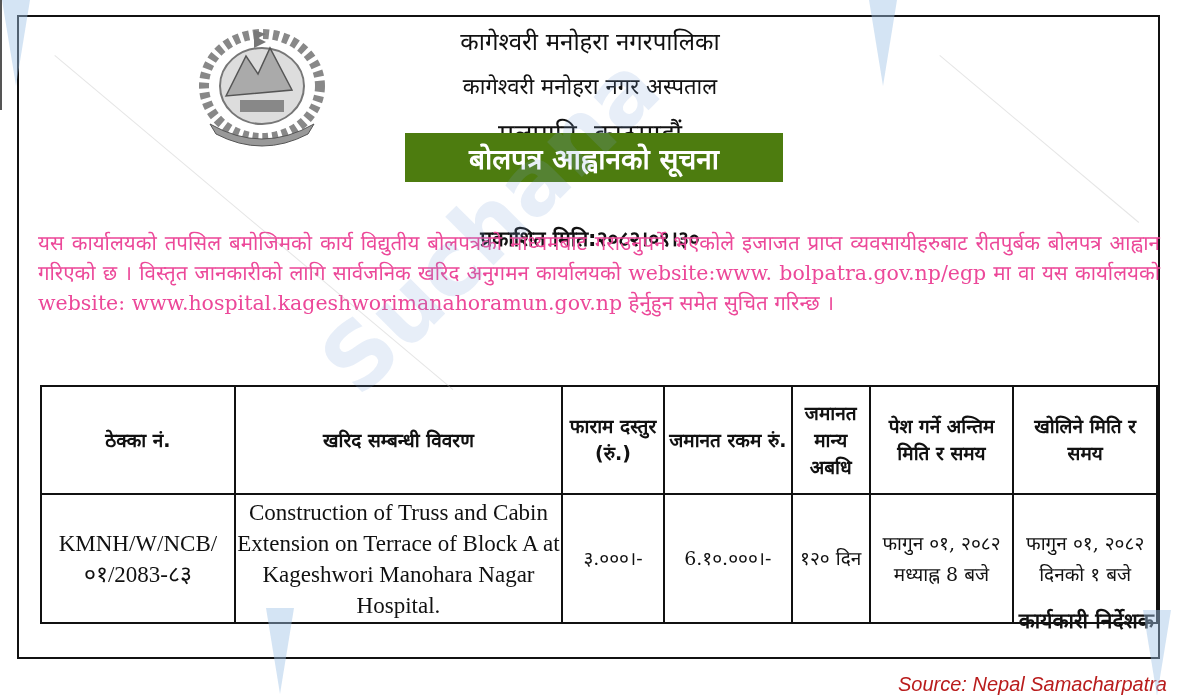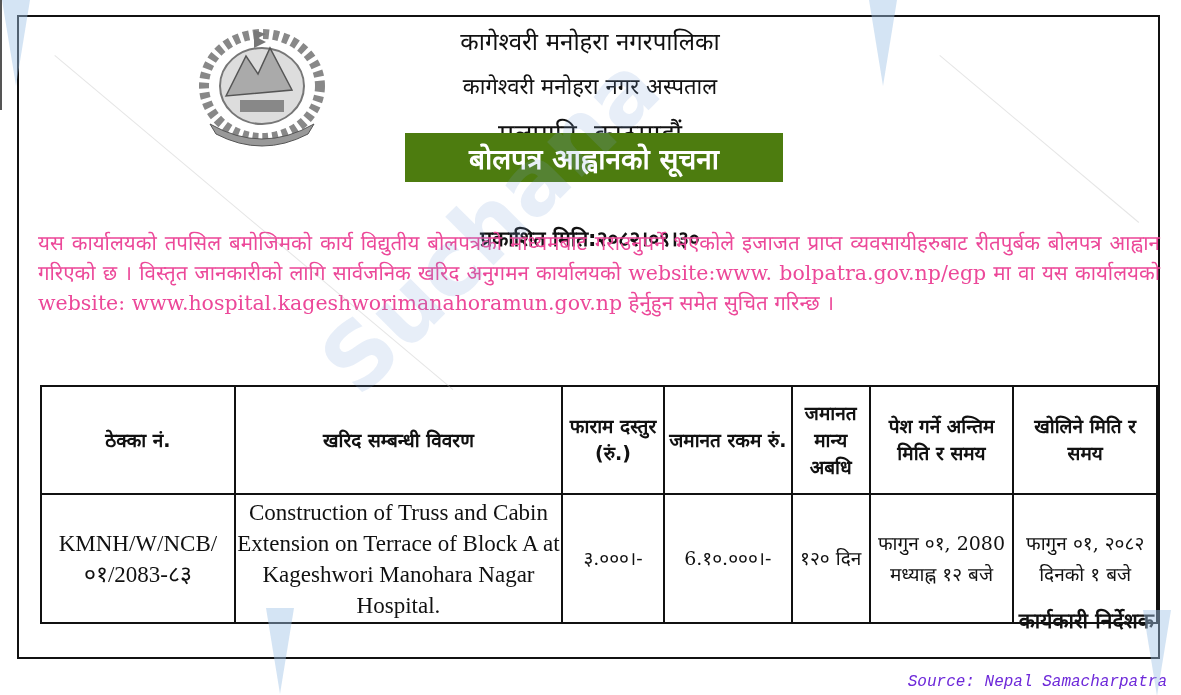--- a/index.html
+++ b/index.html
@@ -43,22 +43,22 @@
       border: 2px solid #111; text-align: center; vertical-align: middle;
     }
     table.tender th { font-weight: bold; font-size: 19px; line-height: 27px; height: 108px; }
     table.tender td { font-family: "DejaVu Serif", serif; font-size: 19px; line-height: 31px; height: 129px; margin-top: 18px; }
     td.en { font-family: "Liberation Serif", serif !important; font-size: 23px !important; }
 
     .signatory {
       position: absolute; right: 27px; top: 606px; font-weight: bold; font-size: 21px;
     }
     .source {
-      position: absolute; right: 14px; top: 673px; font-style: italic; font-size: 16px;
-      font-family: Liberation Mono, monospace; color: #6d28d9;
+      position: absolute; right: 14px; top: 673px; font-style: italic; font-size: 20px;
+      font-family: Liberation Sans, sans-serif; color: #b91c1c;
     }
 
     .wm-tri { position: absolute; width: 0; height: 0; border-left: 14px solid transparent; border-right: 14px solid transparent; border-top: 86px solid rgba(160,195,230,0.45); }
     .wm-line { position: absolute; height: 1px; background: rgba(180,180,180,0.35); transform-origin: 0 0; }
     .wm-text { position: absolute; left: 300px; top: 340px; font-size: 90px; font-weight: bold; color: rgba(120,160,215,0.18); transform: rotate(-45deg); transform-origin: 0 0; white-space: nowrap; }
   </style>
 </head>
 <body>
 
 <div class="edge-line"></div>
@@ -109,21 +109,21 @@
       <th>खोलिने मिति र समय</th>
     </tr>
   </thead>
   <tbody>
     <tr>
       <td class="en">KMNH/W/NCB/ ०१/2083-८३</td>
       <td class="en">Construction of Truss and Cabin Extension on Terrace of Block A at Kageshwori Manohara Nagar Hospital.</td>
       <td>३.०००।-</td>
       <td>6.१०.०००।-</td>
       <td>१२० दिन</td>
-      <td>फागुन ०१, 2080 मध्याह्न १२ बजे</td>
+      <td>फागुन ०१, २०८२ मध्याह्न 8 बजे</td>
       <td>फागुन ०१, २०८२ दिनको १ बजे</td>
     </tr>
   </tbody>
 </table>
 
 <div class="signatory">कार्यकारी निर्देशक</div>
 <div class="source">Source: Nepal Samacharpatra</div>
 
 <div class="wm-tri" style="left:2px; top:0px;"></div>
 <div class="wm-tri" style="left:869px; top:0px;"></div>

